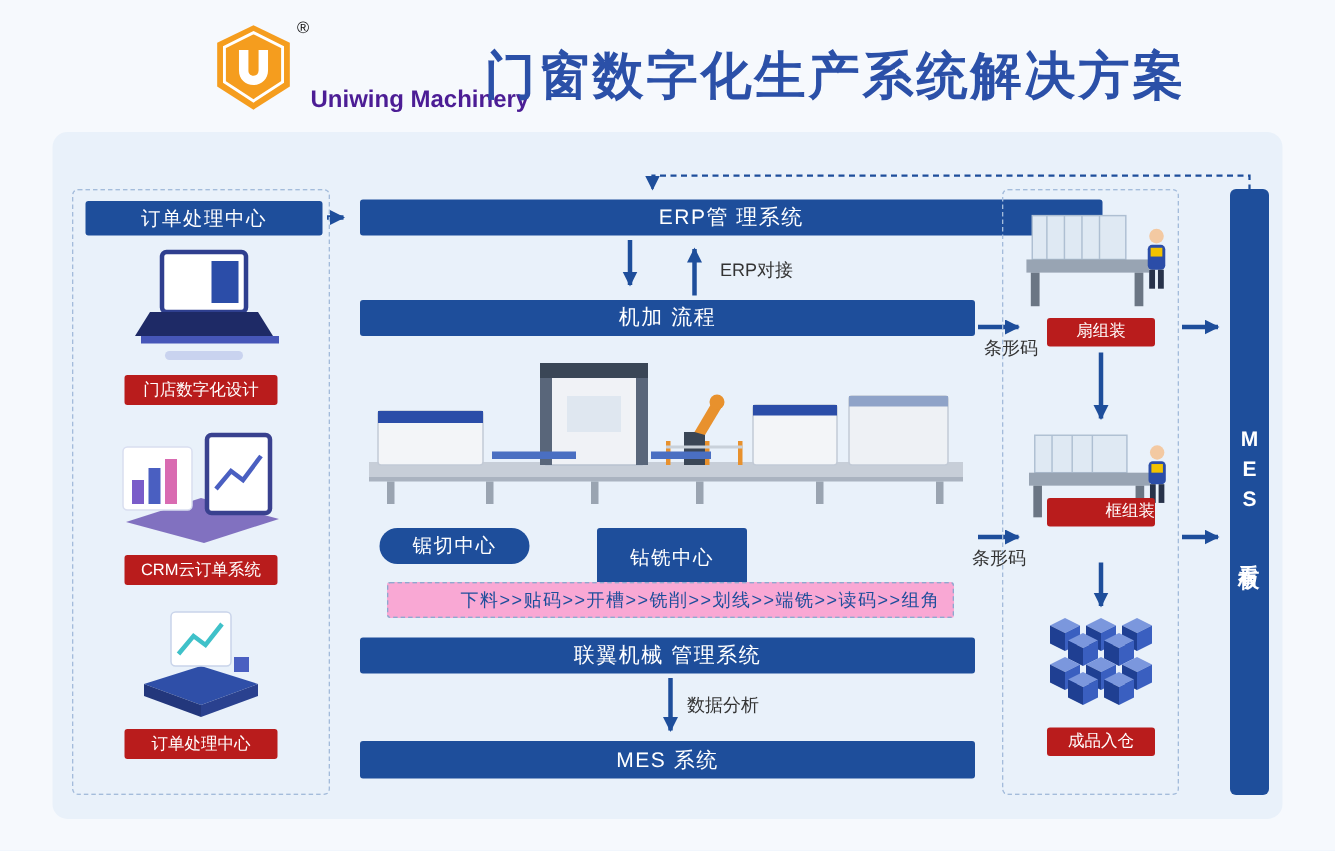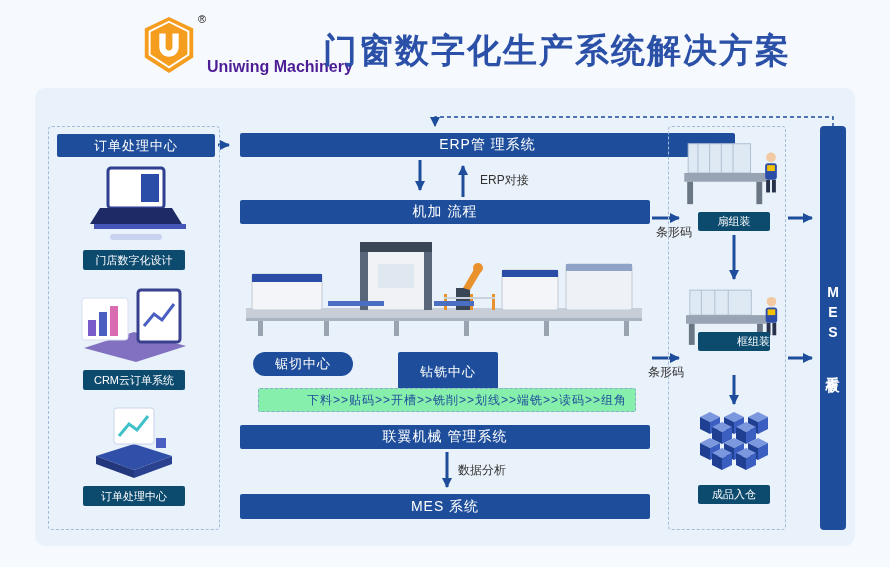--- a/index.html
+++ b/index.html
@@ -16,24 +16,24 @@
                 color:#2b50a8; font-family:"Liberation Serif", serif; letter-spacing:2px; white-space:nowrap; }
 
   
   .board { position:absolute; left:35px; top:88px; width:820px; height:458px; background:#e9f1fa; border-radius:10px; }
   .panel { position:absolute; border:1px dashed #a4bcdb; border-radius:4px; }
   .left-panel  { left:48px;  top:126px; width:172px; height:404px; }
   .right-panel { left:668px; top:126px; width:118px; height:404px; }
 
   .bar { position:absolute; background:#1e4e9b; color:#fff; display:flex; align-items:center; justify-content:center;
          font-size:14px; letter-spacing:1px; border-radius:2px; white-space:nowrap; }
-  .chip { position:absolute; background:#0c4a6e; color:#fff; font-size:11px; height:20px; line-height:20px;
+  .chip { position:absolute; background:#b91c1c; color:#fff; font-size:11px; height:20px; line-height:20px;
           text-align:center; border-radius:2px; white-space:nowrap; }
   .note { position:absolute; font-size:12px; color:#333; white-space:nowrap; }
-  .flowbox { position:absolute; left:258px; top:388px; width:378px; height:24px; background:#86efac;
+  .flowbox { position:absolute; left:258px; top:388px; width:378px; height:24px; background:#f9a8d4;
              border:1px dashed #8fa8cf; color:#1e4e9b; font-size:12px; letter-spacing:1px;
              display:flex; align-items:center; justify-content:center; border-radius:2px; white-space:nowrap;padding-left:40px; }
   .mes-board { position:absolute; left:820px; top:126px; width:26px; height:404px; background:#1e4e9b; color:#fff;
                border-radius:4px; writing-mode:vertical-rl; text-orientation:upright;
                display:flex; align-items:center; justify-content:center;
                font-size:14px; font-weight:bold; letter-spacing:4px; }
   .illu { position:absolute; }
   .overlay { position:absolute; left:0; top:0; width:890px; height:567px; pointer-events:none; }
 </style>
 </head>

